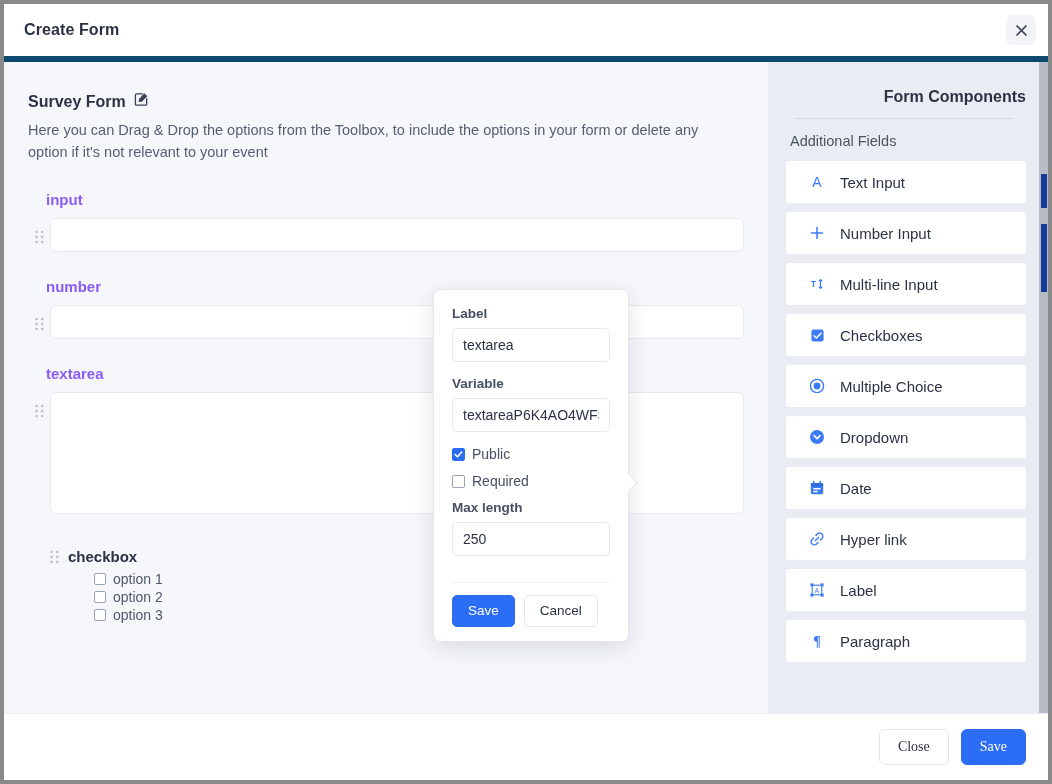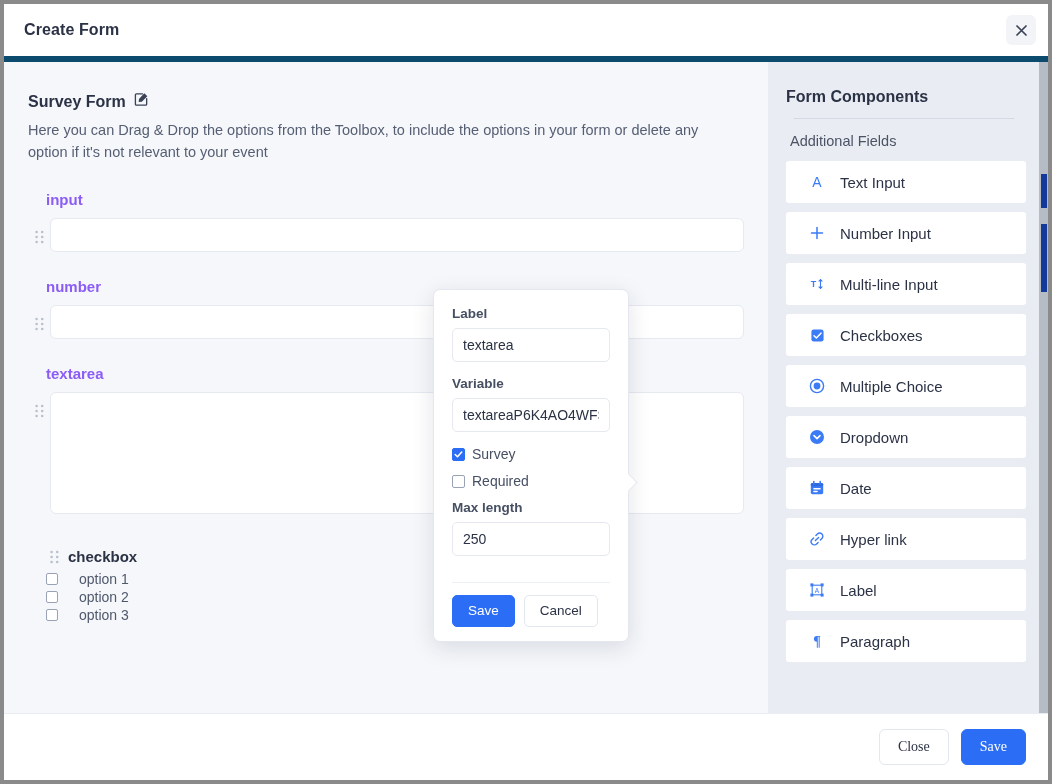--- a/index.html
+++ b/index.html
@@ -107,22 +107,23 @@
   .field-control.textarea-h { height: 122px; }
 
   
   .cb-group { margin-top: 34px; }
   .cb-title-row { display:flex; align-items:center; gap: 9px; margin-left: 22px; }
   .cb-title {
     font-size: 15px; font-weight: 700; color: #2b3245;
   }
   .cb-options { margin: 6px 0 0 18px; }
   .cb-option {
-    display: flex; align-items: center; gap: 21px;
+    display: flex; align-items: center; gap: 7px;
     margin-bottom: 2px;
+    margin-left: 48px;
   }
   .cb-box {
     width: 12px; height: 12px;
     border: 1px solid #9aa3b5;
     border-radius: 2px;
     background: #fff;
     flex: 0 0 12px;
   }
   .cb-option-label { font-size: 14px; color: #50586c; }
 
@@ -207,20 +208,21 @@
     width: 280px;
     background: #e9ecf2;
     padding: 26px 22px 0 18px;
     overflow: hidden;
   }
   .sidebar-title {
     font-size: 16px;
     font-weight: 600;
     color: #2b3245;
     margin: 0 0 12px 0;
+    text-align: right;
   }
   .sidebar-rule {
     border: 0; border-top: 1px solid #d4d9e3;
     margin: 0 12px 14px 8px;
   }
   .sidebar-subtitle {
     font-size: 14.5px;
     color: #4b5365;
     margin: 0 0 12px 4px;
   }
@@ -404,21 +406,21 @@
 
         <div class="popup-label">Variable</div>
         <input class="popup-input" value="textareaP6K4AO4WFS1" style="">
 
         <div class="popup-check-row">
           <span class="chk on">
             <svg width="9" height="9" viewBox="0 0 10 10">
               <path d="M1.3 5 L3.9 7.5 L8.6 2.3" fill="none" stroke="#fff" stroke-width="1.7" stroke-linecap="round" stroke-linejoin="round"></path>
             </svg>
           </span>
-          <span class="popup-check-label">Survey</span>
+          <span class="popup-check-label">Public</span>
         </div>
 
         <div class="popup-check-row">
           <span class="chk off"></span>
           <span class="popup-check-label">Required</span>
         </div>
 
         <div class="popup-label">Max length</div>
         <input class="popup-input" value="250" style="">
 

